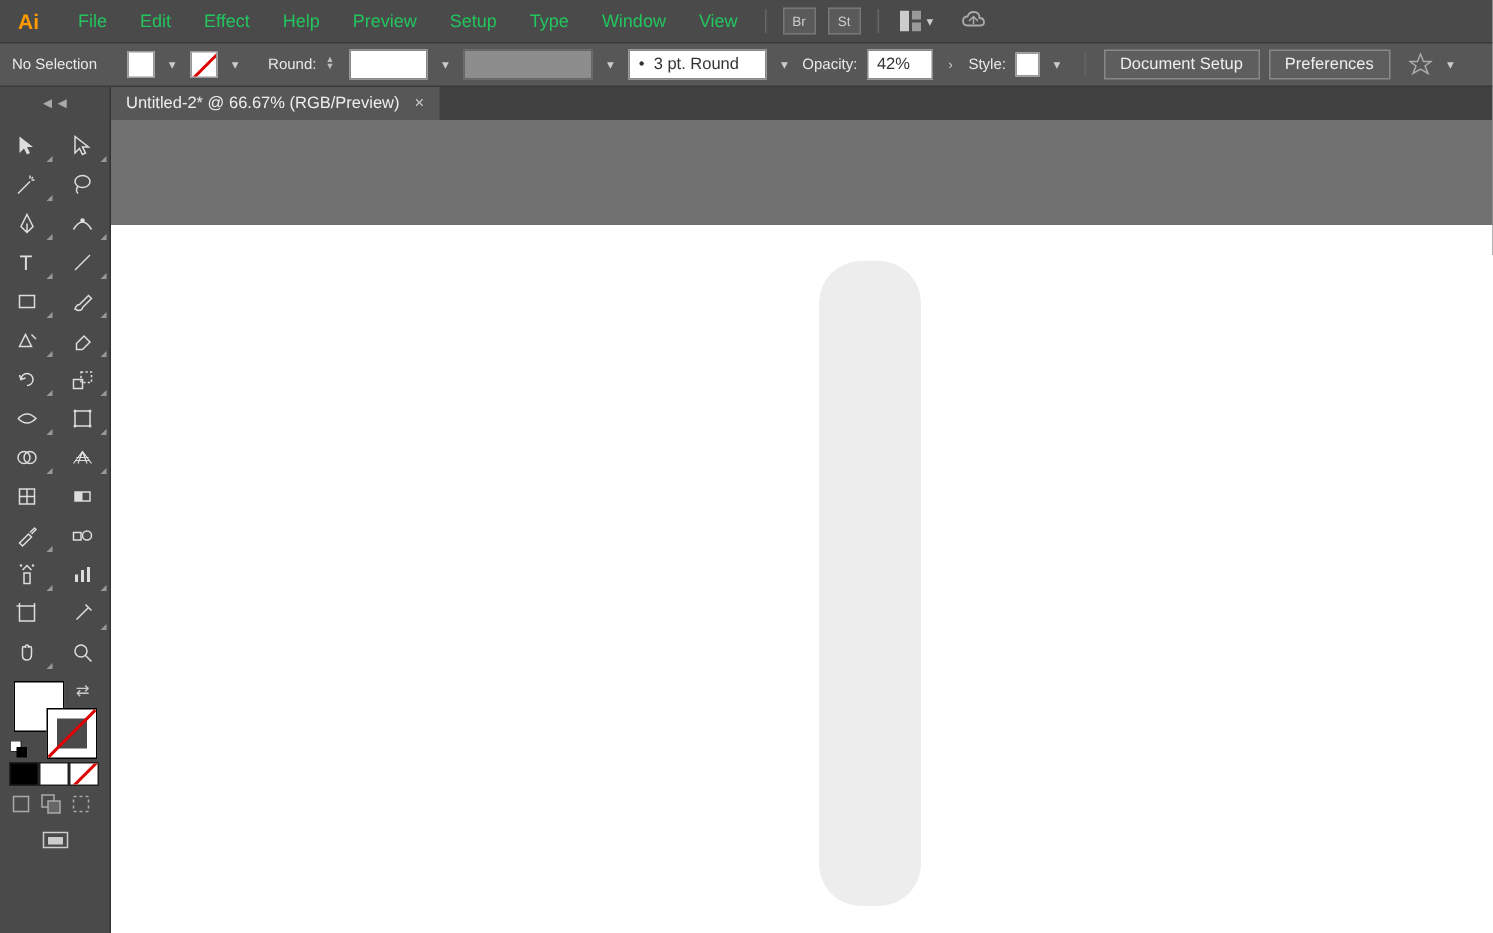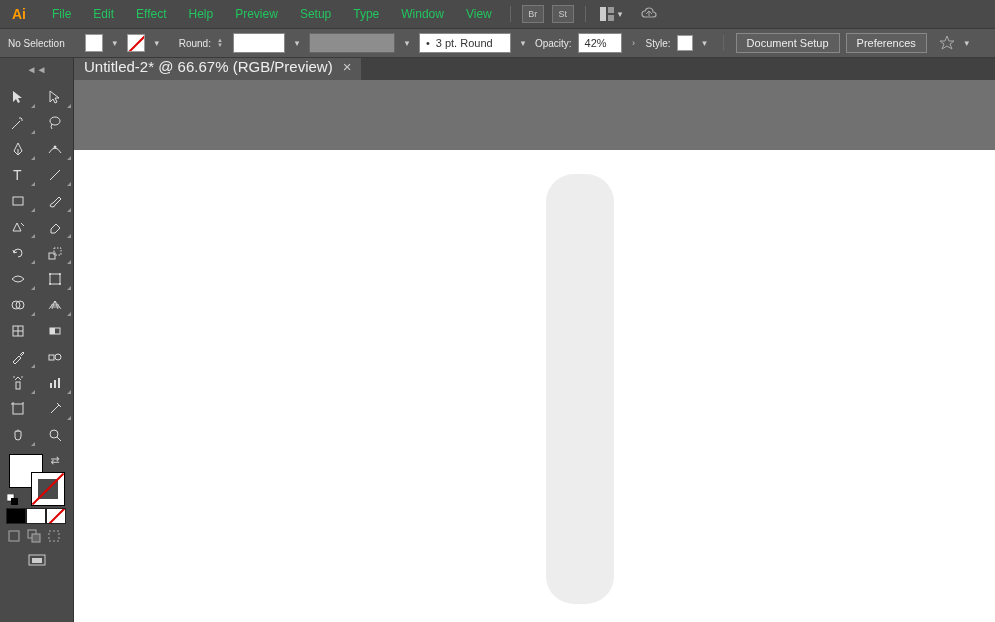--- a/index.html
+++ b/index.html
@@ -22,21 +22,21 @@
 .swatch-none::after { content: ""; position: absolute; width: 28px; height: 2px; background: #d00; transform: rotate(-45deg); top: 8px; left: -5px; }
 .dd { width: 12px; display: flex; align-items: center; justify-content: center; color: #ccc; font-size: 9px; cursor: pointer; }
 .ctrl-input { height: 20px; background: #fff; border: 1px solid #888; display: flex; align-items: center; padding: 0 6px; color: #333; font-size: 11px; }
 .ctrl-grey { height: 20px; background: #8d8d8d; border: 1px solid #666; }
 .ctrl-btn { height: 20px; background: #5e5e5e; border: 1px solid #888; padding: 0 10px; display: flex; align-items: center; color: #eee; font-size: 11px; cursor: pointer; }
 .spin { display: flex; flex-direction: column; font-size: 6px; line-height: 5px; color: #bbb; margin-right: 4px; }
 .pinstar { width: 16px; height: 16px; color: #aaa; margin-left: 6px; }
 
 .tabbar { height: 22px; background: #414141; display: flex; align-items: flex-end; }
 .tabbar-toggle { width: 74px; height: 22px; display: flex; align-items: center; justify-content: center; background: #4a4a4a; color: #aaa; font-size: 10px; border-right: 1px solid #333; }
-.doctab { height: 22px; background: #575757; display: flex; padding: 0 10px; color: #eee; font-size: 15px; gap: 10px; }
+.doctab { height: 22px; background: #575757; display: flex; align-items: center; padding: 0 10px; color: #eee; font-size: 11px; gap: 10px; }
 .doctab .close { color: #ccc; cursor: pointer; }
 
 .workspace { display: flex; height: calc(622px - 28px - 30px - 22px); }
 .toolbox { width: 74px; background: #4a4a4a; border-right: 1px solid #333; padding-top: 4px; }
 .tool-row { display: flex; height: 26px; }
 .tool { width: 37px; height: 26px; display: flex; align-items: center; justify-content: center; color: #dcdcdc; cursor: pointer; position: relative; }
 .tool svg { width: 16px; height: 16px; }
 .corner { position: absolute; right: 2px; bottom: 2px; width: 0; height: 0; border-left: 4px solid transparent; border-bottom: 4px solid #999; }
 
 .fillstroke { position: relative; width: 64px; height: 52px; margin: 6px auto 2px; }

